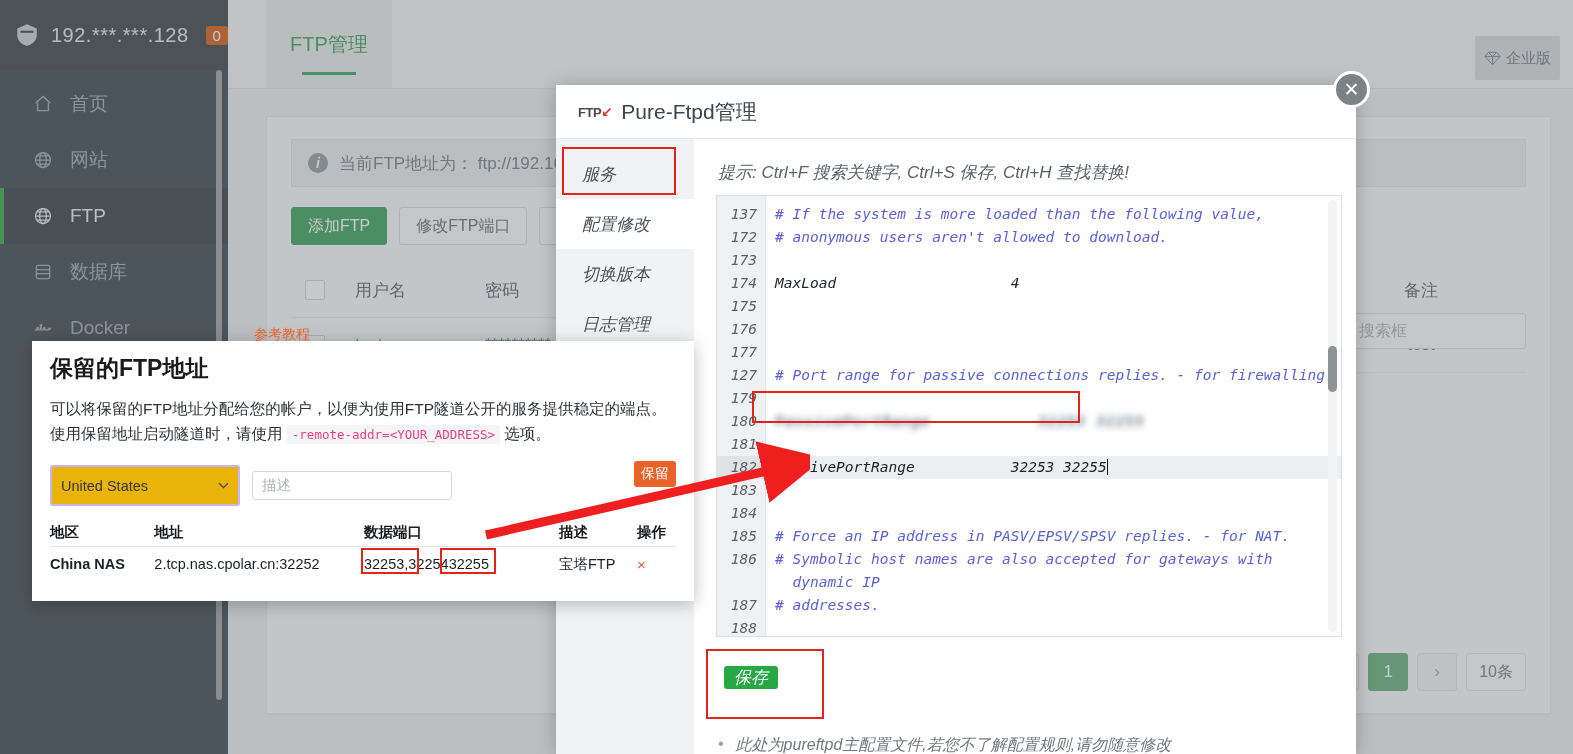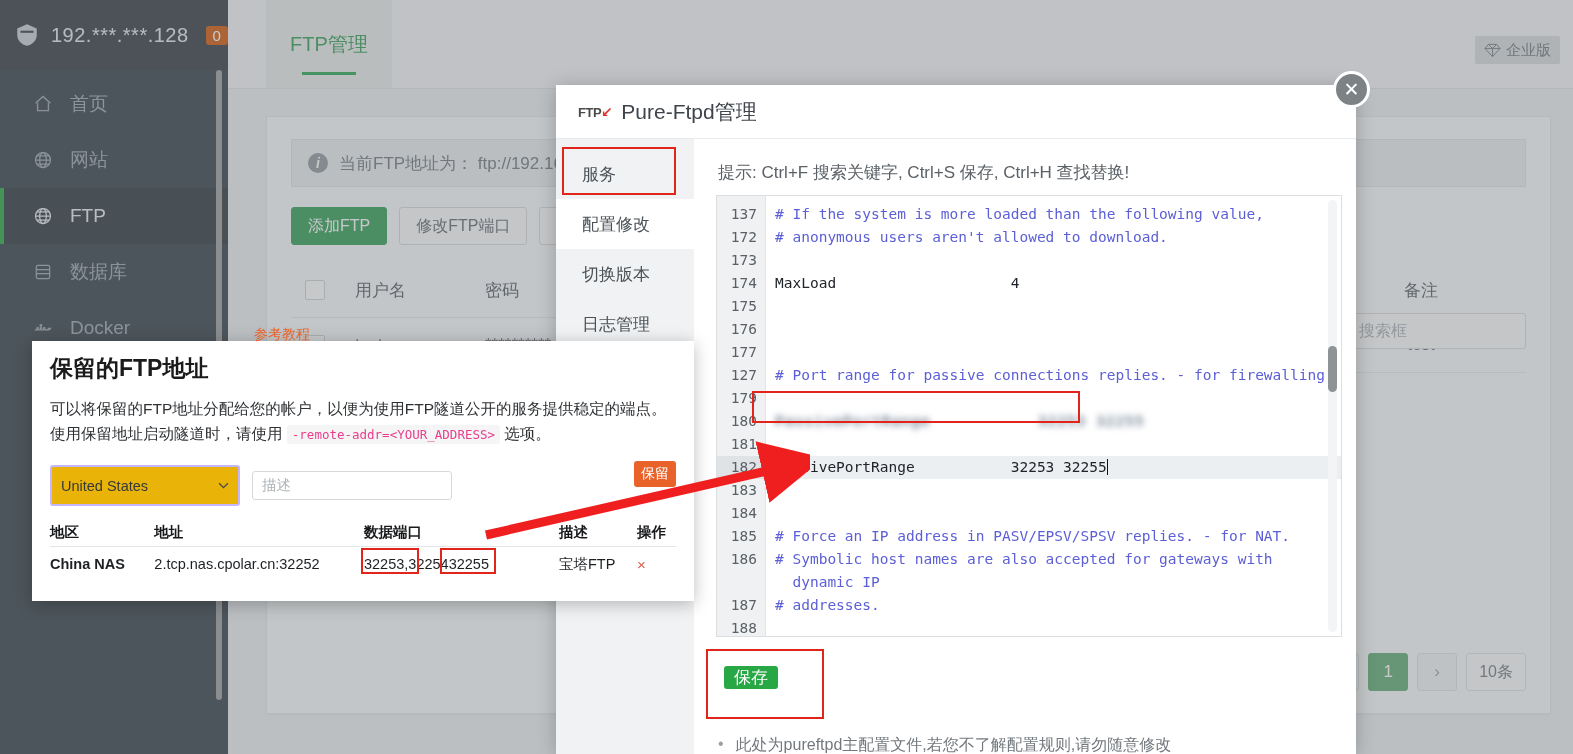--- a/index.html
+++ b/index.html
@@ -22,21 +22,21 @@
   .sb-item .sb-ico{width:22px;height:22px;flex:0 0 22px;display:flex;align-items:center;justify-content:center;}
   .sb-item.active{background:#272f36;color:#e8ebee;}
   .sb-item.active::before{content:"";position:absolute;left:0;top:0;bottom:0;width:4px;background:#20a53a;}
   .sb-scroll{position:absolute;right:6px;top:70px;width:6px;height:630px;background:#9a9a9a;border-radius:3px;}
 
   
   .main{position:absolute;left:228px;top:0;right:0;bottom:0;background:#eef0f1;}
   .tabbar{height:88px;background:#f4f5f6;border-bottom:1px solid #e2e4e6;position:relative;}
   .tab-active{position:absolute;left:38px;top:0;width:126px;height:88px;background:#e9ecea;display:flex;align-items:center;justify-content:center;color:#2e9b4e;font-size:20px;}
   .tab-underline{position:absolute;left:74px;bottom:13px;width:54px;height:3px;background:#23a64a;}
-  .enterprise{position:absolute;right:13px;top:36px;height:28px;display:flex;align-items:center;gap:5px;background:#d9dbdc;padding:0 9px;border-radius:2px;color:#6e7579;font-size:15px;}
+  .enterprise{position:absolute;right:13px;top:36px;height:44px;display:flex;align-items:center;gap:5px;background:#d9dbdc;padding:0 9px;border-radius:2px;color:#6e7579;font-size:15px;}
 
   .card{position:absolute;left:38px;top:116px;right:22px;bottom:40px;background:#fafbfb;border:1px solid #e4e6e8;box-shadow:0 1px 2px rgba(0,0,0,.04);}
   .notice{margin:22px 24px 0 24px;height:48px;background:#eceeef;border:1px solid #e0e2e4;display:flex;align-items:center;gap:11px;padding:0 16px;box-sizing:border-box;color:#6d7479;font-size:17px;}
   .info-ico{width:20px;height:20px;border-radius:50%;background:#8d959a;color:#fff;font-size:14px;font-weight:bold;display:flex;align-items:center;justify-content:center;font-style:italic;}
   .btnrow{margin:20px 24px 0 24px;display:flex;gap:12px;align-items:center;}
   .btn{height:36px;padding:0 16px;display:flex;align-items:center;border:1px solid #d6d9db;background:#fbfbfb;color:#5f666b;font-size:16px;border-radius:3px;cursor:pointer;}
   .btn.primary{background:#2e9b4e;border-color:#2e9b4e;color:#fff;}
   .searchbox{position:absolute;right:24px;top:196px;width:180px;height:36px;border:1px solid #d8dbdd;border-radius:3px;background:#fbfbfb;display:flex;align-items:center;padding:0 12px;box-sizing:border-box;color:#aab0b4;font-size:16px;}
 
   .tbl{margin:18px 24px 0 24px;}
@@ -56,21 +56,21 @@
 
   
   .dim{position:absolute;inset:0;background:rgba(120,125,128,.42);}
 
   
   .modal{position:absolute;left:556px;top:85px;width:800px;height:669px;background:#fff;box-shadow:0 2px 18px rgba(0,0,0,.22);}
   .modal-head{height:54px;display:flex;align-items:center;gap:9px;padding-left:22px;border-bottom:1px solid #e8eaeb;box-sizing:border-box;}
   .ftp-logo{font-size:13px;font-weight:bold;color:#4a4a4a;letter-spacing:-.5px;}
   .ftp-logo em{color:#e0322c;font-style:italic;font-size:14px;}
   .modal-title{font-size:21px;color:#3e444a;}
-  .modal-body{display:flex;height:615px;}
+  .modal-body{display:flex;height:615px;font-style:italic;}
   .mtabs{width:138px;background:#f1f2f3;padding-top:10px;box-sizing:border-box;flex:0 0 138px;}
   .mtab{height:50px;display:flex;align-items:center;padding-left:26px;box-sizing:border-box;color:#4b5257;font-size:17px;cursor:pointer;position:relative;}
   .mtab.sel{background:#fff;}
   .mtab-hl{position:absolute;left:6px;top:62px;width:114px;height:48px;border:2px solid #e1251b;box-sizing:border-box;pointer-events:none;}
   .mcontent{flex:1;position:relative;}
   .hint{padding:22px 0 0 24px;color:#5b6166;font-size:17px;}
 
   .editor-wrap{position:absolute;left:22px;top:56px;width:624px;height:440px;border:1px solid #dcdfe1;background:#fff;overflow:hidden;}
   .gutter{position:absolute;left:0;top:0;width:48px;height:100%;background:#f0f1f2;border-right:1px solid #e2e4e6;}
   .code{position:absolute;left:0;top:-16px;width:100%;font-family:"DejaVu Sans Mono","Liberation Mono",monospace;font-size:14.5px;line-height:23px;}

